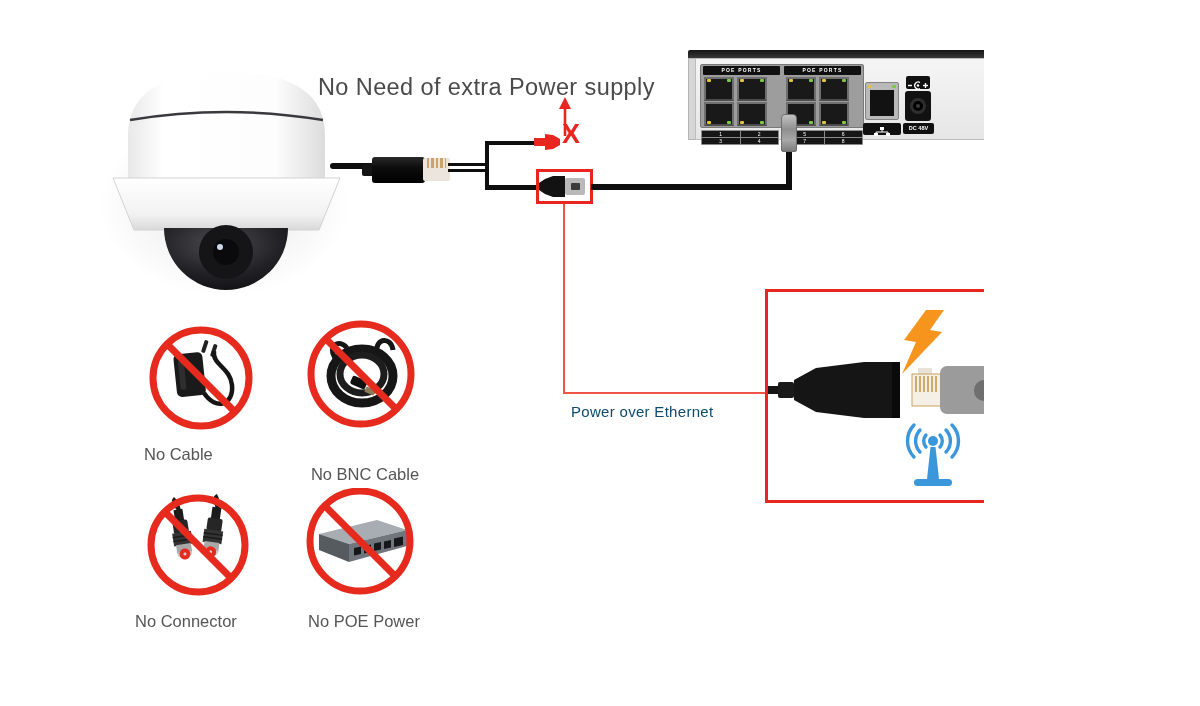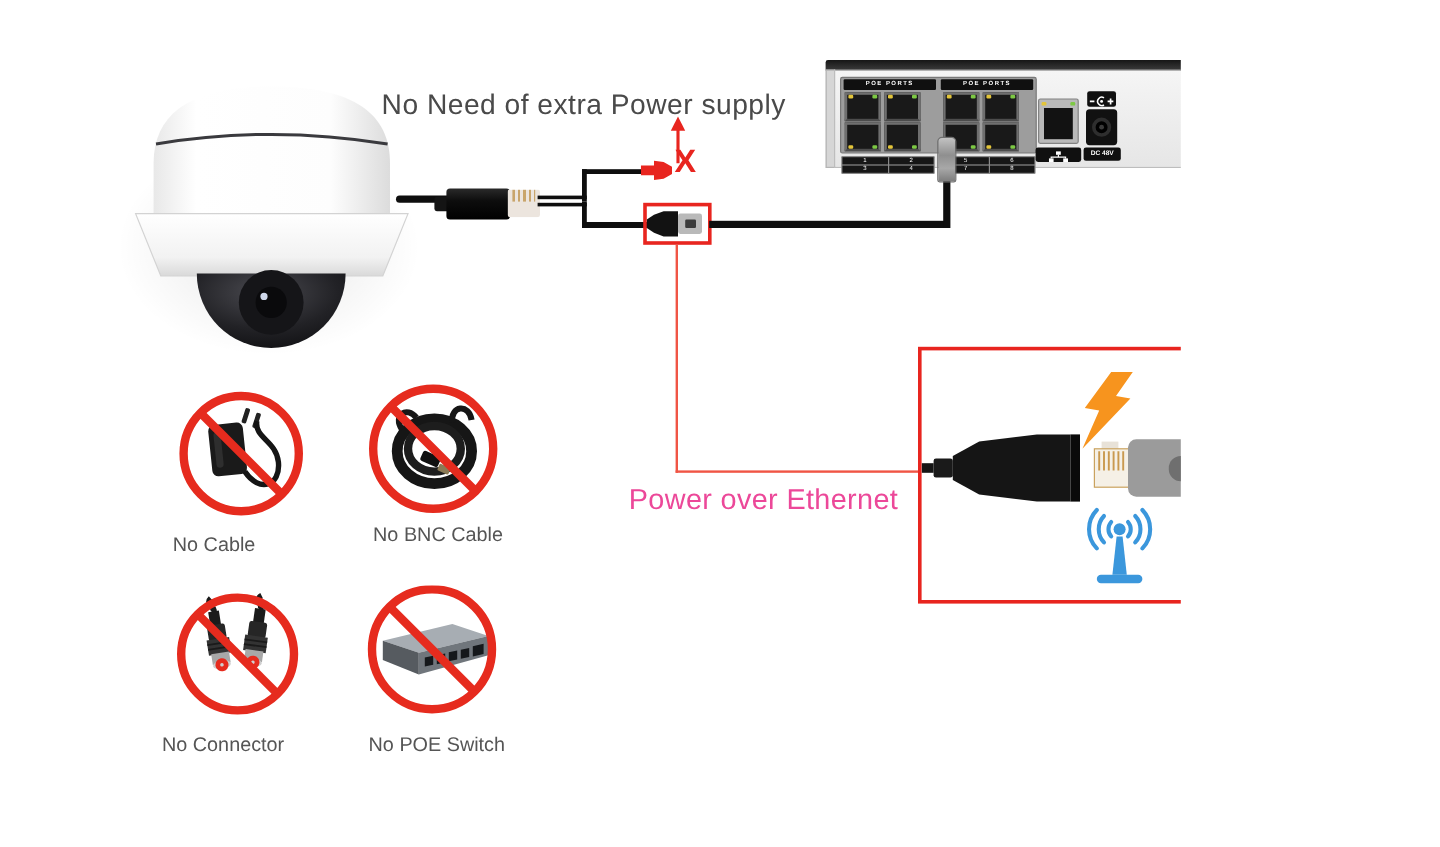--- a/index.html
+++ b/index.html
@@ -2,21 +2,21 @@
 <html><head>
 <meta charset="utf-8">
 <style>
   * { margin:0; padding:0; box-sizing:border-box; }
   body { background:#fff; font-family:"Liberation Sans", sans-serif; }
   .stage { position:relative; width:984px; height:706px; background:#ffffff; overflow:hidden;text-decoration:underline; }
   .abs { position:absolute; }
 
   
   .title { font-size:23.5px; color:#4a4a4a; letter-spacing:0.4px; }
-  .poe-text { font-size:24px; color:#ec4899; letter-spacing:0.3px; }
+  .poe-text { font-size:15px; color:#0c4a6e; letter-spacing:0.3px;margin-left:47px; }
   .item-label { font-size:16.5px; color:#555; line-height:20px; }
   .x-mark { font-size:27px; font-weight:bold; color:#e8251f; line-height:1; }
 
   
   .cable { background:#0e0e0e; position:absolute; }
   .red-line { background:#f05545; position:absolute; }
 
   
   .nvr { position:absolute; left:688px; top:50px; width:497px; height:92px; }
   .nvr-top { position:absolute; left:0; top:0; width:497px; height:9px; background:linear-gradient(#161616,#3d3d3d); border-radius:2px 2px 0 0; }
@@ -322,21 +322,21 @@
 
   <svg class="abs no-sign" style="left:305px; top:318px;" width="112" height="112" viewBox="0 0 112 112">
     <ellipse cx="57" cy="58" rx="31" ry="27" fill="none" stroke="#161616" stroke-width="9"></ellipse>
     <ellipse cx="57" cy="56" rx="22" ry="19" fill="none" stroke="#1d1d1d" stroke-width="7"></ellipse>
     <path d="M30,40 C22,28 34,20 42,30 M72,34 C70,20 86,18 88,32" stroke="#161616" stroke-width="5" fill="none"></path>
     <rect x="46" y="60" width="16" height="9" rx="2" fill="#101010" transform="rotate(24 54 64)"></rect>
     <rect x="60" y="70" width="10" height="6" rx="1" fill="#8a7a55" transform="rotate(24 65 73)"></rect>
     <circle cx="56" cy="56" r="50"></circle>
     <line x1="22" y1="22" x2="91" y2="91"></line>
   </svg>
-  <div class="abs item-label" style="left:300px; top:436px; width:130px; text-align:center;">
+  <div class="abs item-label" style="left:300px; top:464px; width:130px; text-align:center;">
     <div>No BNC Cable</div>
     <div></div>
   </div>
 
   <svg class="abs no-sign" style="left:145px; top:492px;" width="106" height="106" viewBox="0 0 106 106">
     <g transform="rotate(-9 38 40)">
       <path d="M36,6 C30,10 40,14 36,18" stroke="#1b1b1b" stroke-width="5" fill="none"></path>
       <rect x="32" y="17" width="9" height="12" fill="#1b1b1b"></rect>
       <rect x="29" y="28" width="15" height="13" rx="2" fill="#262626"></rect>
       <rect x="27" y="40" width="19" height="13" fill="#333"></rect>
@@ -371,17 +371,17 @@
       <polygon points="51,60 58,58.5 58,66 51,67.5"></polygon>
       <polygon points="61,58 68,56.5 68,64 61,65.5"></polygon>
       <polygon points="71,55.5 78,54 78,61.5 71,63"></polygon>
       <polygon points="81,53.5 88,52 88,59.5 81,61"></polygon>
       <polygon points="91,50.5 100,48.5 100,57 91,59"></polygon>
     </g>
     <circle cx="57" cy="53" r="50"></circle>
     <line x1="22" y1="18" x2="92" y2="88"></line>
   </svg>
   <div class="abs item-label" style="left:294px; top:611px; width:140px; text-align:center;">
-    <div>No POE Switch</div>
+    <div>No POE Power</div>
     <div></div>
   </div>
 
 </div>
 
 </body></html>

